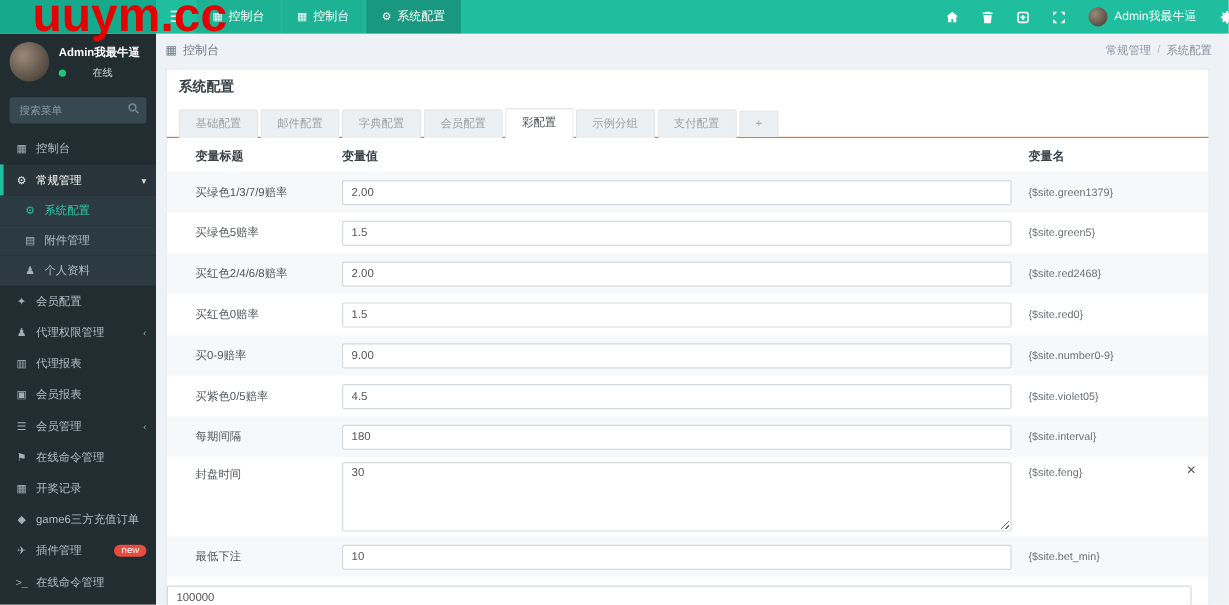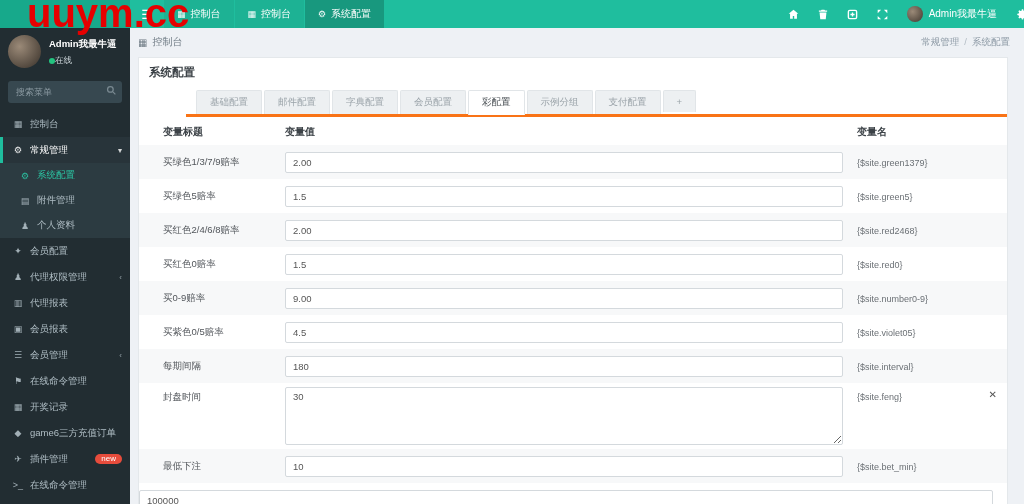--- a/index.html
+++ b/index.html
@@ -23,21 +23,21 @@
   .avatar-sm{width:16px;height:16px;border-radius:50%;background:radial-gradient(circle at 35% 35%,#9b8a78,#5a4f44 70%,#3c352e);flex:none;}
   .top-user-name{font-size:10px;color:#fff;white-space:nowrap;}
   .gear-edge{margin-right:-7px;}
   
   .watermark{position:absolute;left:27px;top:-9px;z-index:60;color:#e60000;font-size:40px;font-weight:800;letter-spacing:0px;pointer-events:none;font-family:"Liberation Sans",sans-serif;}
   
   .sidebar{position:absolute;top:28px;left:0;width:130px;bottom:0;background:#222d32;z-index:4;}
   .user-panel{display:flex;gap:8px;padding:7px 8px;align-items:flex-start;}
   .avatar-lg{width:33px;height:33px;border-radius:50%;background:radial-gradient(circle at 35% 35%,#9b8a78,#5a4f44 65%,#352f29);flex:none;}
   .user-name{color:#fff;font-size:9.5px;font-weight:bold;margin-top:3px;white-space:nowrap;}
-  .user-status{color:#cfd8dc;font-size:8.5px;margin-top:4px;display:flex;align-items:center;gap:0;}
+  .user-status{color:#cfd8dc;font-size:8.5px;margin-top:4px;display:flex;align-items:center;gap:22px;}
   .dot{width:6px;height:6px;border-radius:50%;background:#23c37f;display:inline-block;}
   .side-search{margin:6px 8px 8px 8px;position:relative;}
   .side-search input{width:100%;box-sizing:border-box;background:#374850;border:0;border-radius:3px;height:22px;padding:0 22px 0 8px;color:#cfd8dc;font-size:9px;outline:none;}
   .side-search input::placeholder{color:#8b9aa2;}
   .side-search .mag{position:absolute;right:6px;top:4px;opacity:.8;}
   .menu{list-style:none;margin:0;padding:0;}
   .mi{display:flex;align-items:center;gap:6px;height:26px;padding:0 8px 0 9px;border-left:3px solid transparent;color:#b0bec5;font-size:9.5px;cursor:pointer;white-space:nowrap;}
   .mi .mico{width:12px;text-align:center;font-size:9px;flex:none;opacity:.9;}
   .mi.open{background:#28343a;border-left-color:#1fbe9e;color:#fff;}
   .mi.sub{background:#2c3b41;height:25px;padding-left:16px;}
@@ -49,21 +49,21 @@
   
   .content{position:absolute;left:130px;top:28px;right:0;bottom:0;}
   .crumb-bar{height:28px;display:flex;align-items:center;padding:0 14px 0 8px;color:#6f7b84;}
   .crumb-left{display:flex;align-items:center;gap:5px;font-size:10px;}
   .crumb-right{margin-left:auto;font-size:9.5px;color:#8a97a3;display:flex;gap:5px;}
   .crumb-right .sep{color:#b3bcc4;}
   .panel{margin:1px 16px 0 8px;background:#fff;border:1px solid #e4e8eb;border-bottom:0;min-height:476px;}
   .panel-head{padding:7px 10px 4px 10px;}
   .panel-title{font-size:11.5px;font-weight:bold;color:#3a4045;}
   .panel-sub{font-size:9.5px;color:#7d868c;margin-top:3px;}
-  .ptabs{display:flex;align-items:flex-start;padding:6px 10px 0 10px;border-bottom:3px solid #f97316;gap:2px;margin-left:47px;}
+  .ptabs{display:flex;align-items:center;padding:6px 10px 0 10px;border-bottom:1px solid #f97316;gap:2px;}
   .ptab{padding:5px 13px;font-size:9.5px;color:#9aa3a9;background:#edf0f2;border:1px solid #e1e5e8;border-bottom:0;border-radius:2px 2px 0 0;cursor:pointer;margin-bottom:-1px;white-space:nowrap;}
   .ptab.active{background:#fff;color:#474d52;border-bottom:1px solid #fff;}
   .thead{display:flex;padding:8px 0 6px 0;font-weight:bold;color:#3c4247;font-size:10px;}
   .c1{width:122px;padding-left:24px;flex:none;}
   .c2{flex:1;padding-right:14px;}
   .c3{width:150px;flex:none;position:relative;padding-right:10px;box-sizing:border-box;}
   .vrow{display:flex;align-items:center;padding:4px 0;min-height:26px;}
   .vrow:nth-child(odd){background:#f7f8f9;}
   .vrow .lab{font-size:9.5px;color:#51555a;}
   .vrow input.vin,.vrow textarea.vta{width:100%;box-sizing:border-box;border:1px solid #d4d9dd;border-radius:2px;background:#fff;font-size:9.5px;color:#555;padding:3px 7px;outline:none;font-family:"Liberation Sans","DejaVu Sans",sans-serif;}

